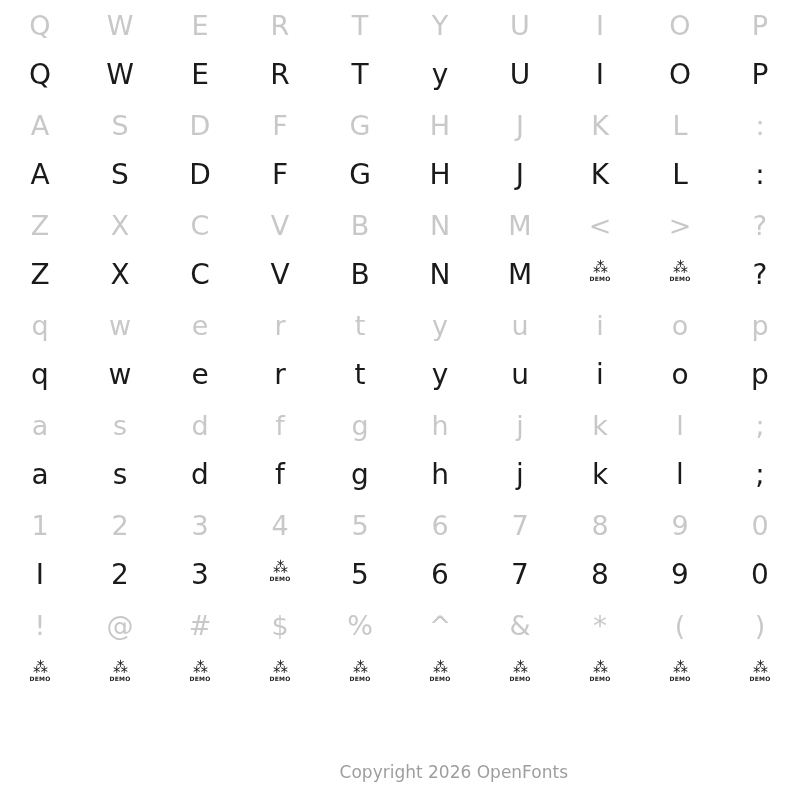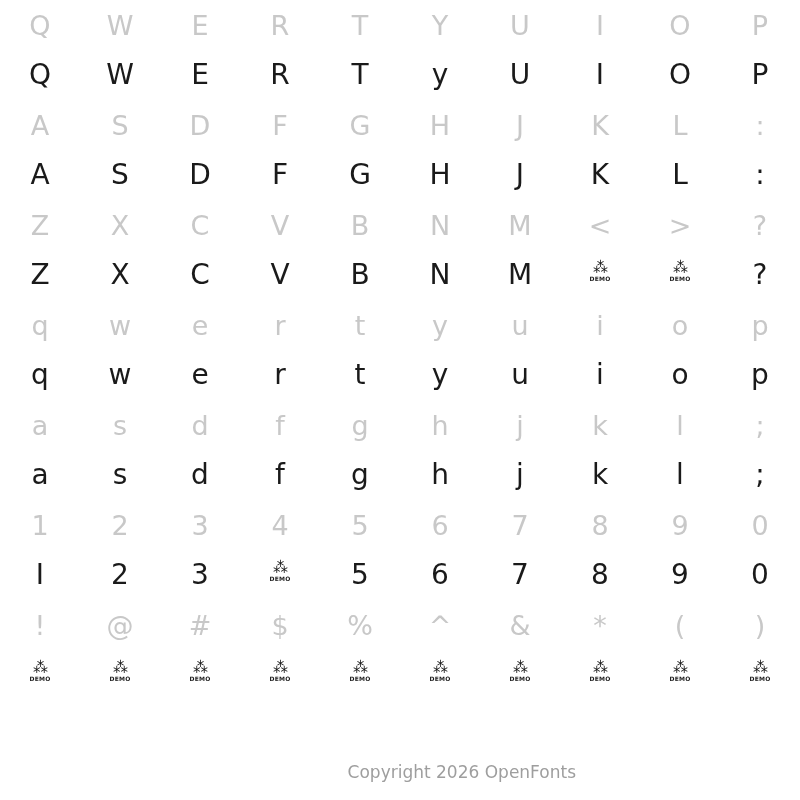--- a/index.html
+++ b/index.html
@@ -74,21 +74,21 @@
     font-size: 6px;
     line-height: 7px;
     letter-spacing: 0.2px;
     color: #1a1a1a;
     text-align: center;
     font-family: "DejaVu Sans", sans-serif;
     font-weight: 700;
   }
   #footer {
     position: absolute;
-    left: 8px;
+    left: 0;
     bottom: 18px;
     width: 644px;
     text-align: right;
     padding-right: 76px;
     box-sizing: border-box;
   }
   #footer .copyright {
     color: #9e9e9e;
     font-size: 17px;
     font-family: "DejaVu Sans", sans-serif;

